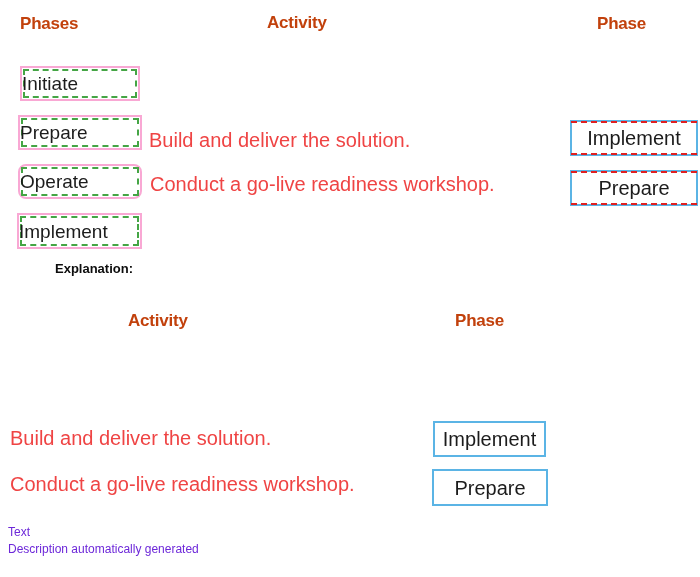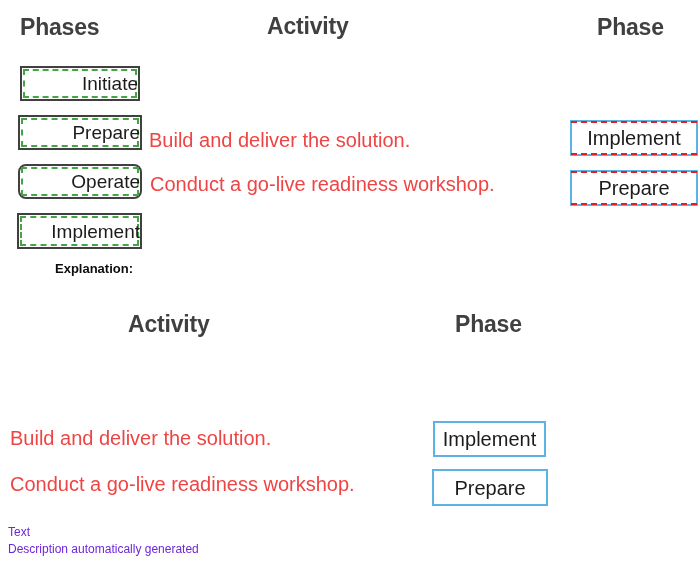--- a/index.html
+++ b/index.html
@@ -15,34 +15,34 @@
     color: #1a1a1a;
     overflow: hidden;
   }
 
   
   .abs { position: absolute; }
 
   
   .col-head {
     font-weight: bold;
-    font-size: 23px;
+    font-size: 17px;
     letter-spacing: -0.2px;
-    color: #404040;
+    color: #c2410c;
     white-space: nowrap;
   }
 
   
   .phase-chip {
     box-sizing: border-box;
-    border: 2px solid #404040;          
+    border: 2px solid #f9a8d4;          
     background: #ffffff;
     display: flex;
     align-items: center;
-    justify-content: flex-end;
+    justify-content: flex-start;
     position: absolute;
   }
   .phase-chip .inner-dash {
     position: absolute;
     left: 1px; right: 1px; top: 1px; bottom: 1px;
     border: 2px dashed #45A545;          
     pointer-events: none;
   }
   .phase-chip .chip-label {
     position: relative;

